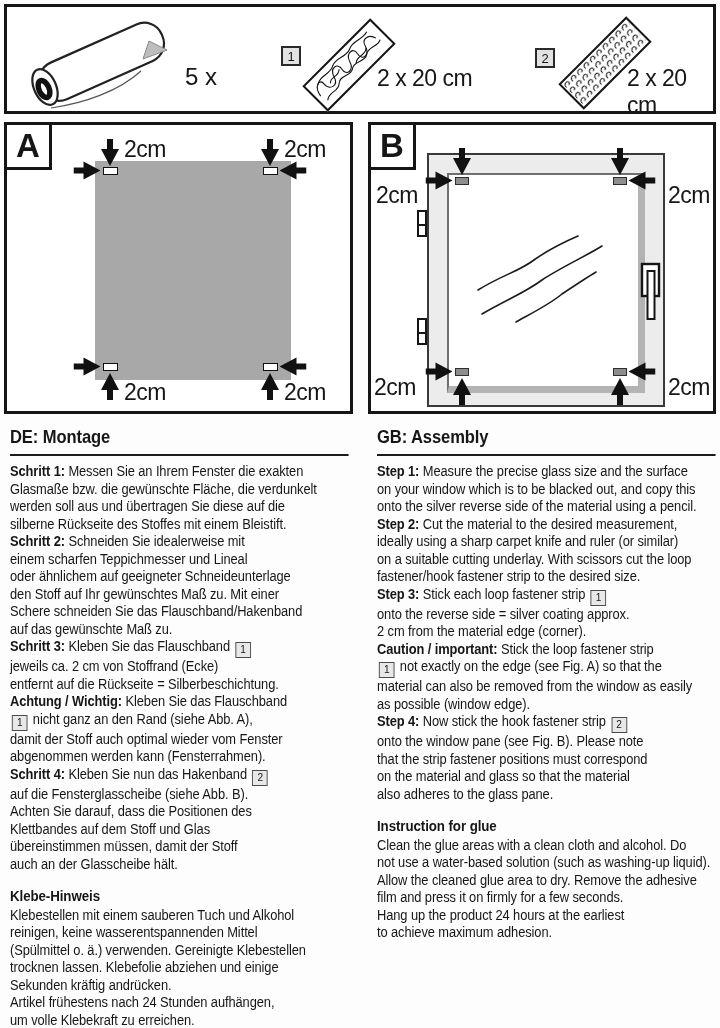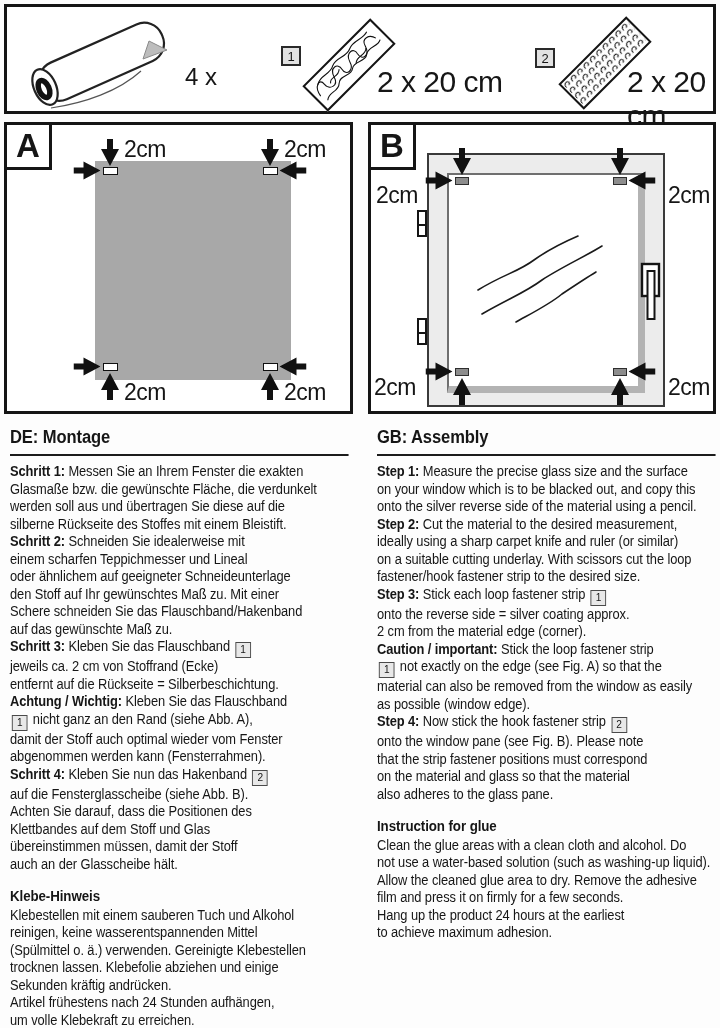--- a/index.html
+++ b/index.html
@@ -10,21 +10,21 @@
   .parts-box{position:absolute;left:4px;top:4px;width:712px;height:110px;
              border:3px solid #151515;box-sizing:border-box;background:#fff;}
   .fig-frame{position:absolute;top:122px;width:349px;height:292px;
              border:3px solid #151515;box-sizing:border-box;background:#fff;}
   .fig-label{position:absolute;top:122px;width:48px;height:48px;border:3px solid #151515;
              box-sizing:border-box;background:#fff;z-index:5;display:flex;align-items:center;
              justify-content:center;font-size:33px;font-weight:bold;}
 
   
   .qty{position:absolute;font-size:24px;}
-  .size-label{position:absolute;font-size:30px;letter-spacing:-0.5px;}
+  .size-label{position:absolute;font-size:23px;letter-spacing:-0.5px;}
   .refbox{position:absolute;width:20px;height:20px;border:2px solid #2a2a2a;background:#e2e2e2;
           box-sizing:border-box;display:flex;align-items:center;justify-content:center;
           font-size:13px;z-index:6;}
   .cm{position:absolute;font-size:23px;letter-spacing:-0.5px;z-index:6;}
 
   
   .fabric{position:absolute;left:95px;top:161px;width:196px;height:219px;background:#a8a8a8;z-index:1;}
   .wstrip{position:absolute;width:15px;height:8px;background:#fff;border:1.5px solid #111;
           box-sizing:border-box;z-index:3;}
   .gstrip{position:absolute;width:14px;height:8px;background:#8d8d8d;border:1px solid #2e2e2e;
@@ -76,21 +76,21 @@
   <div class="parts-box">
     <svg width="162" height="100" viewBox="0 0 162 100" style="position:absolute;left:8px;top:6px;">
       <g transform="rotate(-24 30 74)">
         <rect x="26" y="54" width="132" height="40" rx="19" fill="#fff" stroke="#222" stroke-width="2.2"></rect>
       </g>
       <path d="M36 95 C70 90 104 78 126 58" fill="none" stroke="#555" stroke-width="1.2"></path>
       <ellipse cx="30" cy="74" rx="11" ry="19" transform="rotate(-24 30 74)" fill="#fff" stroke="#222" stroke-width="2.2"></ellipse>
       <ellipse cx="29" cy="76" rx="5" ry="9" transform="rotate(-24 29 76)" fill="none" stroke="#111" stroke-width="5.5"></ellipse>
       <path d="M128 46 L152 37 L134 28 Z" fill="#bdbdbd" stroke="#8a8a8a" stroke-width="1"></path>
     </svg>
-    <div class="qty" style="left:178px;top:56px;">4 x</div>
+    <div class="qty" style="left:178px;top:56px;">5 x</div>
 
     <div class="refbox" style="left:274px;top:39px;">1</div>
     <div class="strip" style="left:294px;top:40px;">
       <svg viewBox="0 0 92 32">
         <path d="M4 18 C6 6 16 4 15 12 C14 20 24 24 27 14 C30 4 40 6 38 14 C36 22 46 24 49 14 C52 5 62 6 60 14 C58 23 68 24 71 14 C73 6 82 8 84 16" fill="none" stroke="#111" stroke-width="1.1"></path>
         <path d="M6 26 C12 20 20 28 26 22 C32 16 40 26 46 21 C52 16 60 26 66 21 C72 16 80 24 86 20" fill="none" stroke="#111" stroke-width="1.1"></path>
         <path d="M10 8 C18 2 26 10 34 5 C42 1 50 9 58 5 C66 1 74 8 82 5" fill="none" stroke="#111" stroke-width="1.1"></path>
         <path d="M20 16 C24 10 30 18 36 12 M52 20 C58 14 64 22 70 16" fill="none" stroke="#111" stroke-width="1.1"></path>
       </svg>
     </div>

